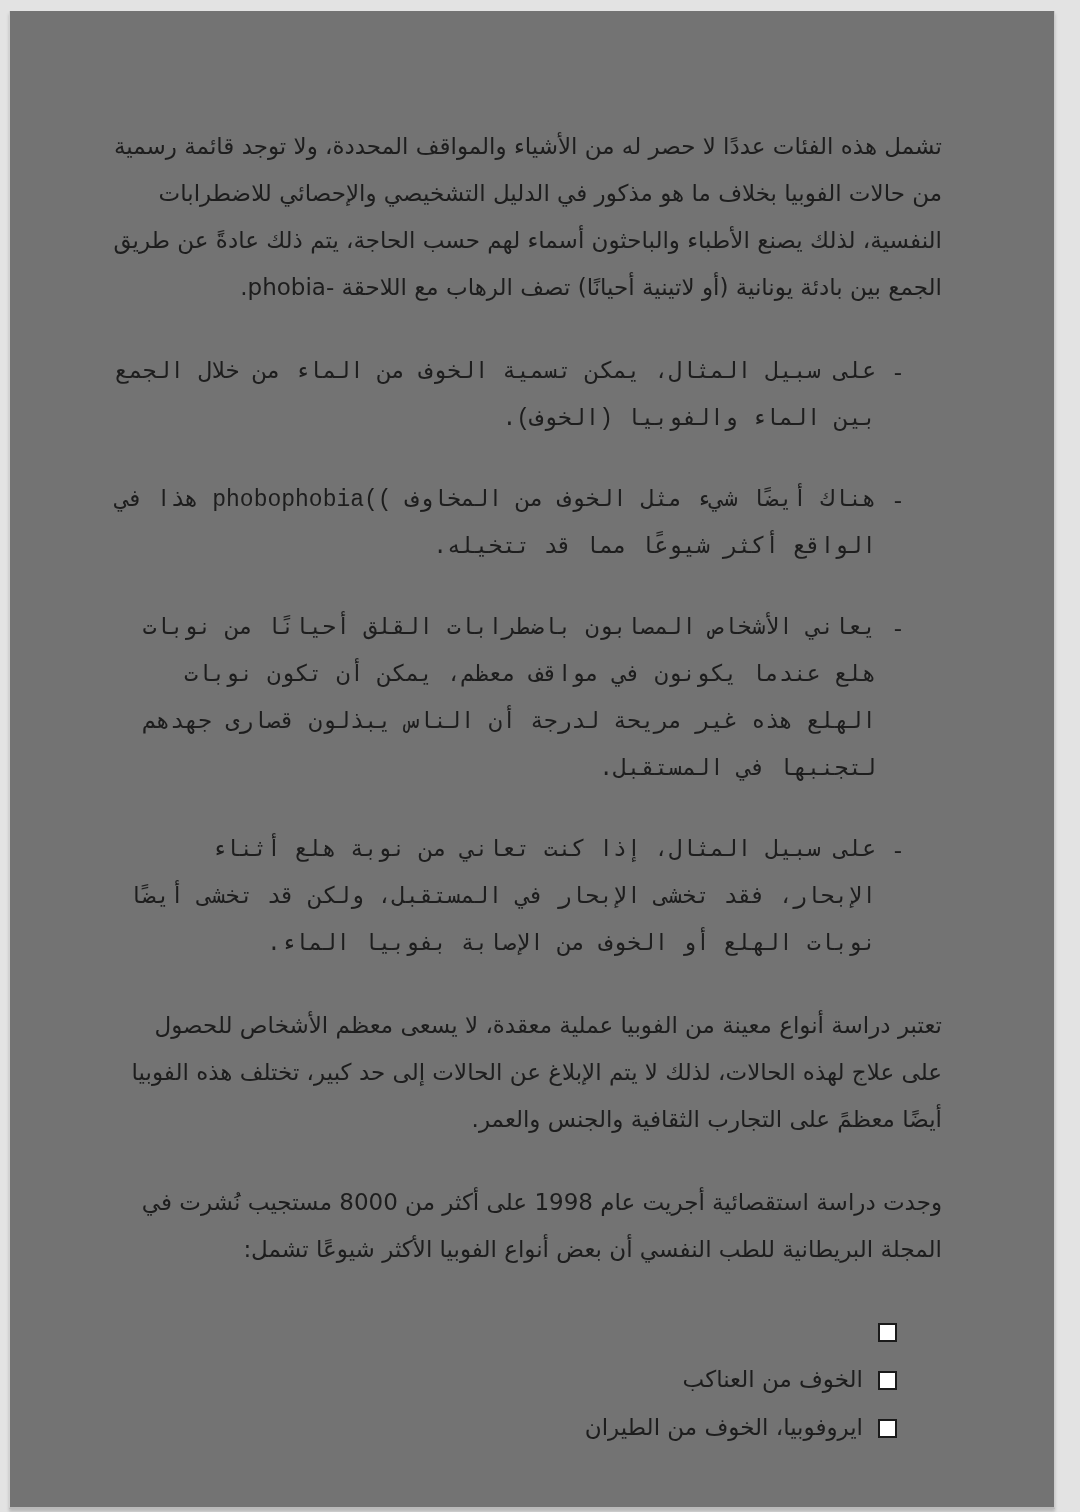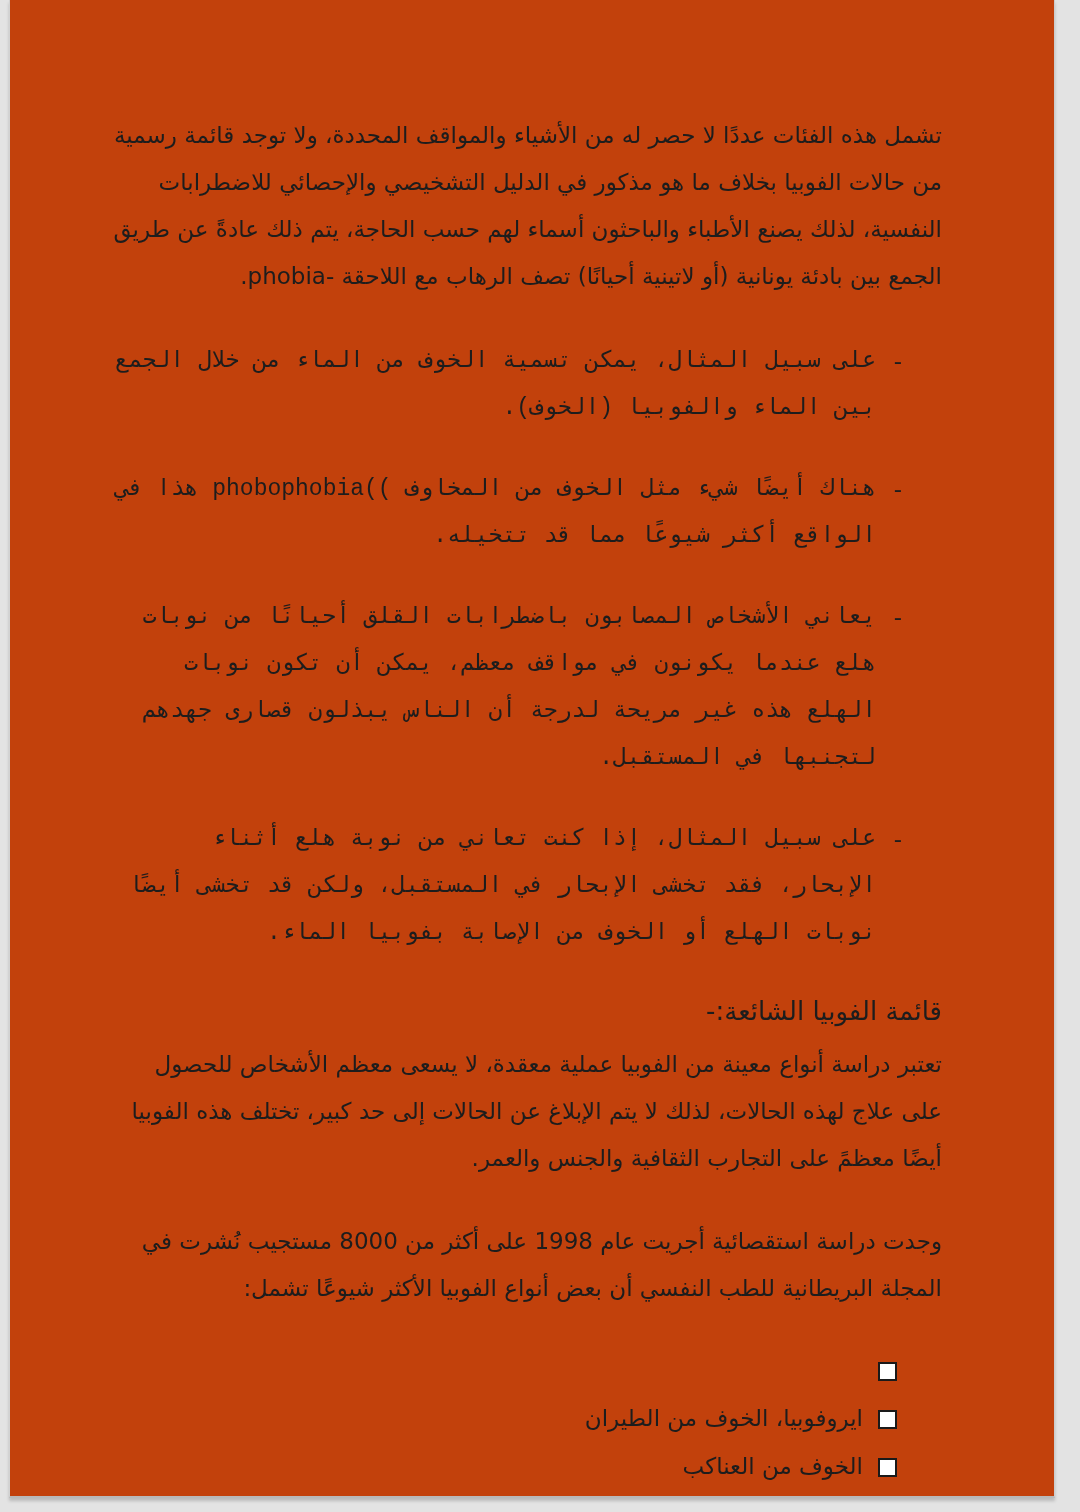--- a/index.html
+++ b/index.html
@@ -5,23 +5,23 @@
   html,body{margin:0;padding:0;}
   body{
     width:1080px;height:1512px;
     background:#e3e3e3;
     font-family:"DejaVu Sans",sans-serif;
     position:relative;
     overflow:hidden;
   }
   .page{
     position:absolute;
-    left:9px;top:0;
+    left:9px;top:11px;
     width:1046px;height:1498px;
-    background:#c2410c;
+    background:#737373;
     border-left:1px solid #d2d2d2;
     border-right:1px solid #cccccc;
     border-bottom:2px solid #b9b9b9;
     box-shadow:0 3px 3px rgba(0,0,0,0.18);
     box-sizing:border-box;
   }
   .content{
     direction:rtl;
     text-align:right;
     color:#1d1d1d;
@@ -100,36 +100,35 @@
       <li>
         <span class="dash-marker">-</span>
         <div class="dash-text" dir="rtl">يعاني الأشخاص المصابون باضطرابات القلق أحيانًا من نوبات هلع عندما يكونون في مواقف معظم، يمكن أن تكون نوبات الهلع هذه غير مريحة لدرجة أن الناس يبذلون قصارى جهدهم لتجنبها في المستقبل.</div>
       </li>
       <li>
         <span class="dash-marker">-</span>
         <div class="dash-text" dir="rtl">على سبيل المثال، إذا كنت تعاني من نوبة هلع أثناء الإبحار، فقد تخشى الإبحار في المستقبل، ولكن قد تخشى أيضًا نوبات الهلع أو الخوف من الإصابة بفوبيا الماء.</div>
       </li>
     </ul>
 
-    <h2 class="section-heading" dir="rtl">قائمة الفوبيا الشائعة:-</h2>
 
     <p dir="rtl">تعتبر دراسة أنواع معينة من الفوبيا عملية معقدة، لا يسعى معظم الأشخاص للحصول على علاج لهذه الحالات، لذلك لا يتم الإبلاغ عن الحالات إلى حد كبير، تختلف هذه الفوبيا أيضًا معظمً على التجارب الثقافية والجنس والعمر.</p>
 
     <p class="survey-paragraph" dir="rtl">وجدت دراسة استقصائية أجريت عام 1998 على أكثر من 8000 مستجيب نُشرت في المجلة البريطانية للطب النفسي أن بعض أنواع الفوبيا الأكثر شيوعًا تشمل:</p>
 
     <div class="checklist">
       <div class="checklist-row">
         <span class="checkbox"></span>
       </div>
       <div class="checklist-row">
         <span class="checkbox"></span>
-        <span dir="rtl">ايروفوبيا، الخوف من الطيران</span>
+        <span dir="rtl">الخوف من العناكب</span>
       </div>
       <div class="checklist-row">
         <span class="checkbox"></span>
-        <span dir="rtl">الخوف من العناكب</span>
+        <span dir="rtl">ايروفوبيا، الخوف من الطيران</span>
       </div>
     </div>
 
     <div class="watermark" dir="rtl">خمسات</div>
 
   </div>
 </div>
 
 </body></html>

